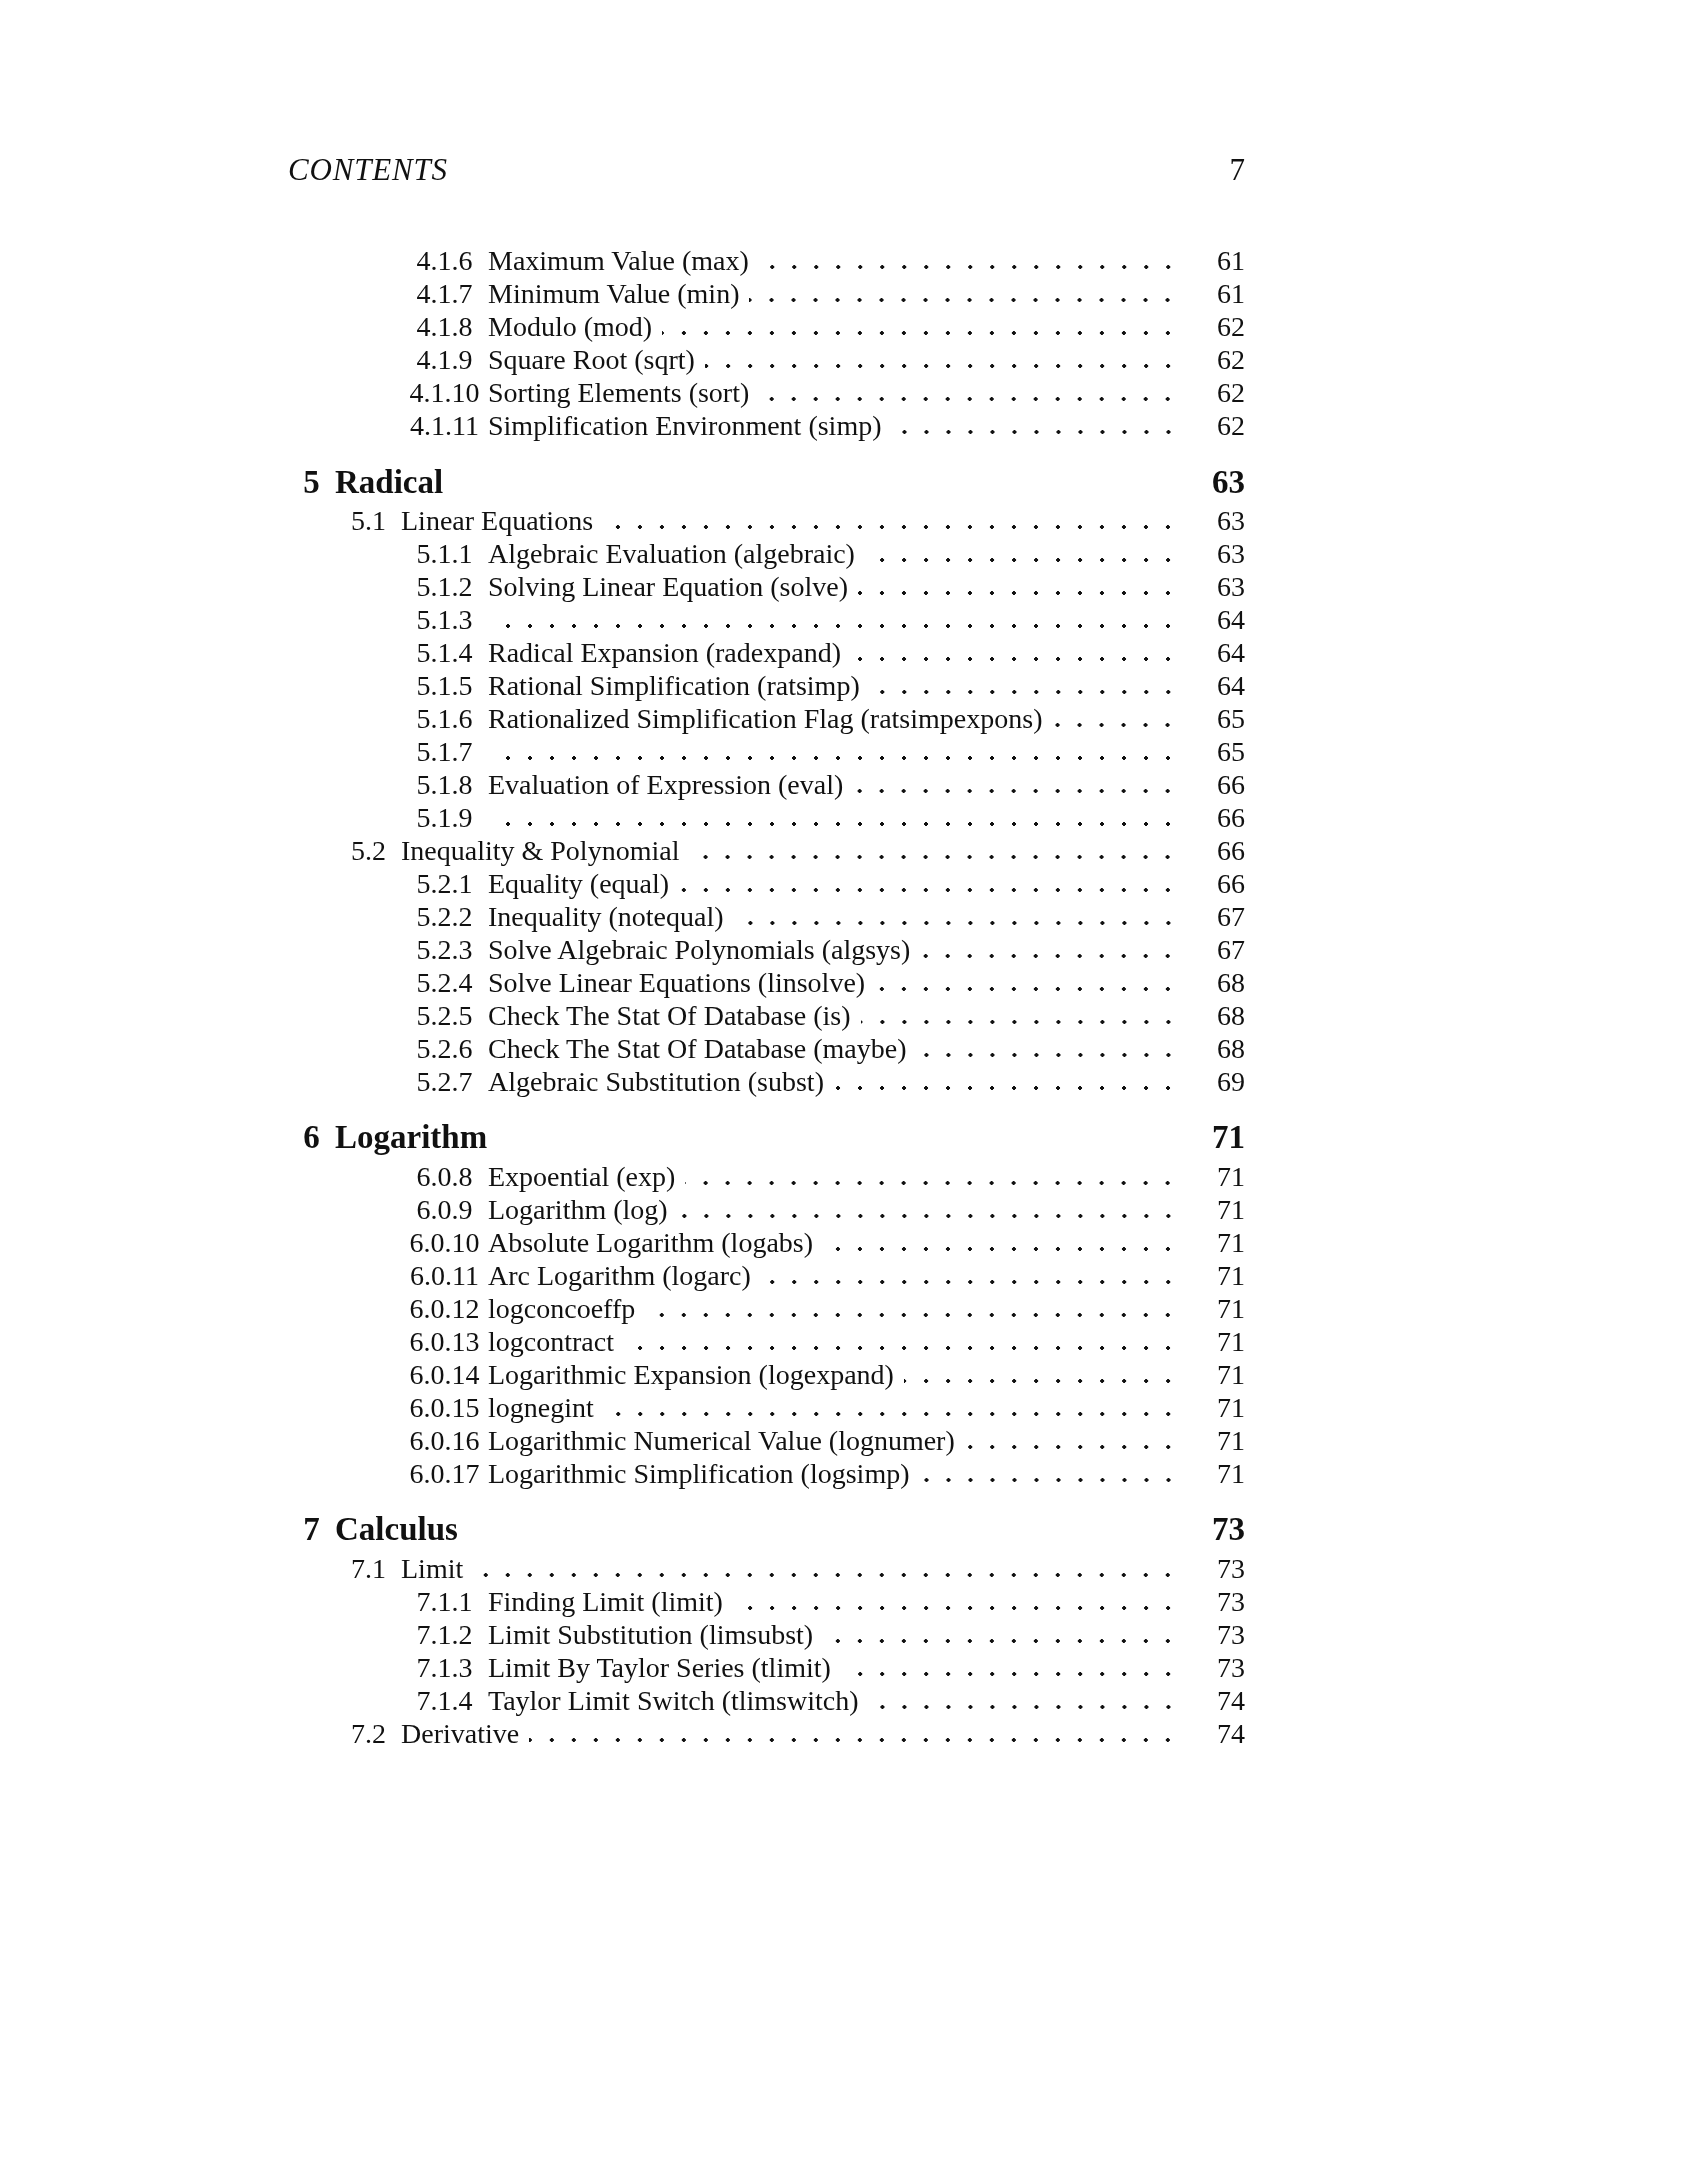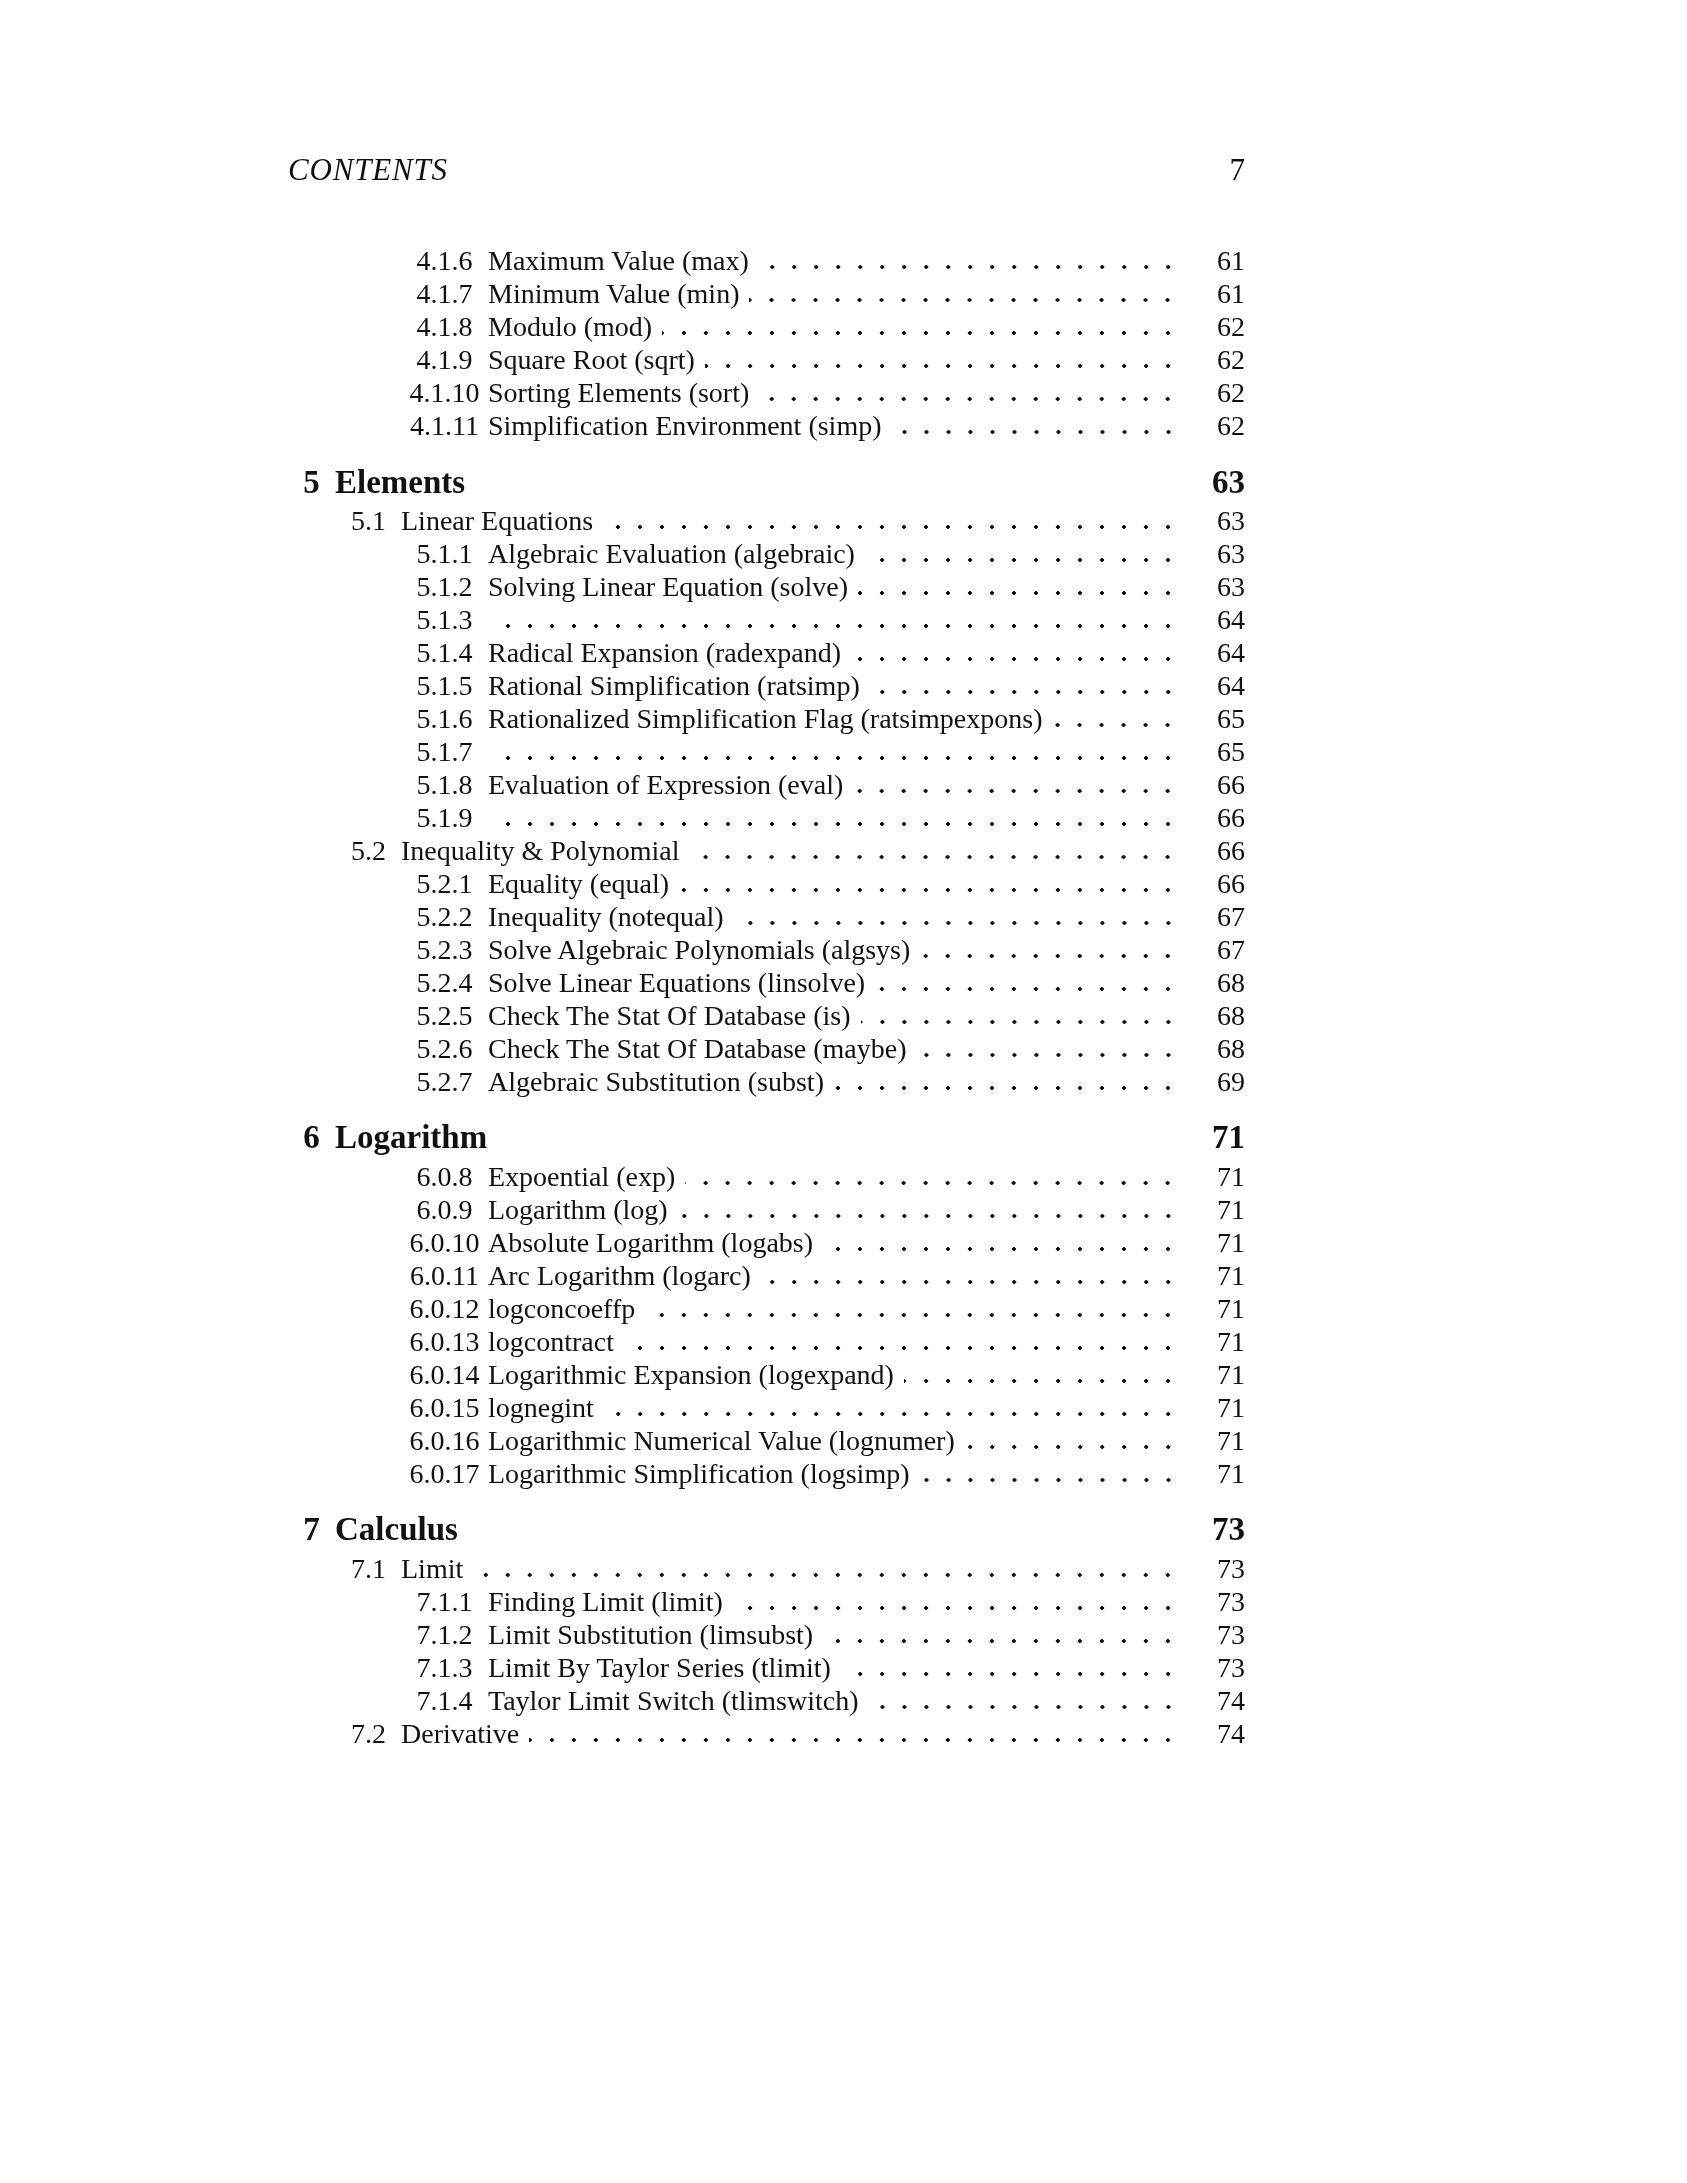--- a/index.html
+++ b/index.html
@@ -131,21 +131,21 @@
         <span class="pagenum">62</span>
       </div>
       <div class="row subsubsection">
         <span class="num">4.1.11</span>
         <span class="title">Simplification Environment (simp)</span>
         <span class="dots"></span>
         <span class="pagenum">62</span>
       </div>
       <div class="row chapter">
         <span class="num">5</span>
-        <span class="title">Elements</span>
+        <span class="title">Radical</span>
         <span class="fill"></span>
         <span class="pagenum">63</span>
       </div>
       <div class="row section">
         <span class="num">5.1</span>
         <span class="title">Linear Equations</span>
         <span class="dots"></span>
         <span class="pagenum">63</span>
       </div>
       <div class="row subsubsection">

